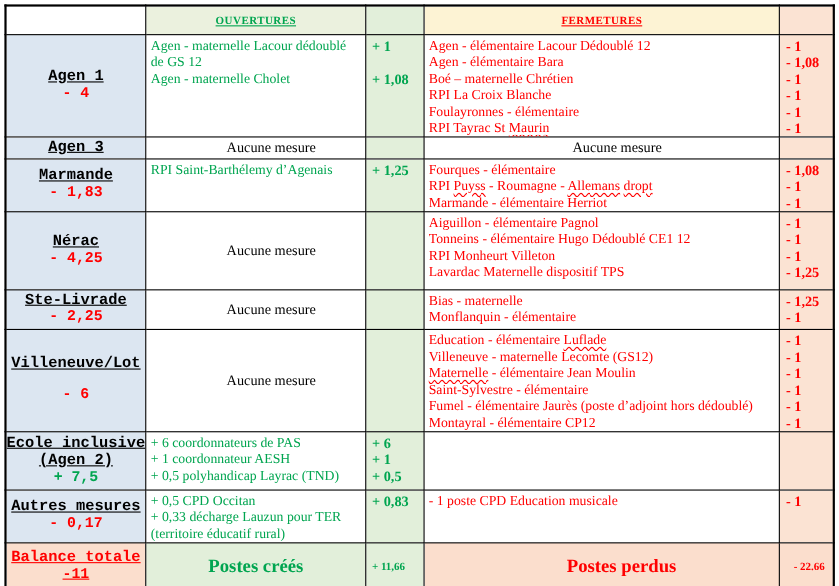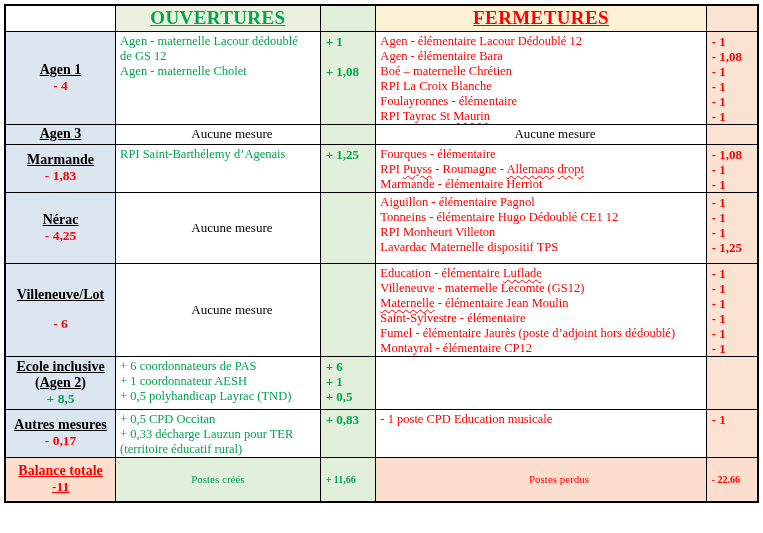--- a/index.html
+++ b/index.html
@@ -33,26 +33,26 @@
   tr.r-ecole-inclusive{height:53px;}
   tr.r-autres-mesures{height:47px;}
   tr.r-balance{height:45px;}
 
   
   td.hdr-zone{background:#fff;}
   td.hdr-ouv{background:var(--ouv-header-bg);text-align:center;vertical-align:middle;}
   td.hdr-fer{background:var(--fer-header-bg);text-align:center;vertical-align:middle;}
   td.hdr-vg{background:var(--green-col-bg);}
   td.hdr-vp{background:var(--peach-col-bg);}
-  .hdr-label{font-weight:bold;font-size:19px;text-decoration:underline;letter-spacing:.4px;}
+  .hdr-label{font-weight:bold;font-size:10px;text-decoration:underline;letter-spacing:.4px;}
   .hdr-label.green{color:var(--green-text);}
   .hdr-label.red{color:var(--red-text);}
 
   
-  td.zone-cell{background:var(--zone-bg);text-align:center;vertical-align:middle;}
+  td.zone-cell{background:var(--zone-bg);text-align:center;vertical-align:middle;font-family:Liberation Mono, monospace;}
   td.zone-cell.balance{background:var(--balance-peach-bg);}
   .zone-name{font-weight:bold;font-size:14px;line-height:16px;text-decoration:underline;color:#000;white-space:nowrap;}
   .zone-name.red{color:var(--red-text);}
   .zone-gap{height:13px;}
   .zone-value{font-weight:bold;font-size:13.5px;line-height:16px;white-space:nowrap;}
   .zone-value.red{color:var(--red-text);}
   .zone-value.green{color:var(--green-text);}
   .zone-value.underline{text-decoration:underline;}
 
   
@@ -65,26 +65,26 @@
   .line.green{color:var(--green-text);}
   .line.red{color:var(--red-text);}
   .line.val{font-weight:bold;font-size:13px;padding-left:5px;}
   .wavy{text-decoration:underline;text-decoration-style:wavy;text-decoration-color:#ff0000;text-underline-offset:2px;text-decoration-thickness:1px;}
 
   
   td.sum-green{background:var(--green-col-bg);text-align:center;vertical-align:middle;}
   td.sum-green-val{background:var(--green-col-bg);vertical-align:middle;}
   td.sum-peach{background:var(--balance-peach-bg);text-align:center;vertical-align:middle;}
   td.sum-peach-val{background:var(--balance-peach-bg);vertical-align:middle;}
-  .sum-label{font-weight:normal;font-size:11px;}
+  .sum-label{font-weight:bold;font-size:17px;}
   .sum-label.green{color:var(--green-text);}
   .sum-label.red{color:var(--red-text);padding-left:36px;}
   .sum-value{font-weight:bold;font-size:10px;padding-left:5px;}
   .sum-value.green{color:var(--green-text);}
-  .sum-value.red{color:var(--red-text);}
+  .sum-value.red{color:var(--red-text);text-align:center;}
 </style>
 </head>
 <body>
 
 <div class="page">
   <table class="postes">
     <colgroup>
       <col class="c-zone">
         <col class="c-ouv">
         <col class="c-vg">
@@ -185,20 +185,38 @@
             <div class="line red">RPI Monheurt Villeton</div>
             <div class="line red">Lavardac Maternelle dispositif TPS</div>
           </td>
           <td class="vp-cell">
             <div class="line red val">- 1</div>
             <div class="line red val">- 1</div>
             <div class="line red val">- 1</div>
             <div class="line red val">- 1,25</div>
           </td>
         </tr>
+        <tr class="r-ste-livrade">
+          <td class="zone-cell">
+            <div class="zone-name">Ste-Livrade</div>
+            <div class="zone-value red">- 2,25</div>
+          </td>
+          <td class="aucune-cell">
+            <div class="aucune-text">Aucune mesure</div>
+          </td>
+          <td class="vg-cell"></td>
+          <td class="list-cell">
+            <div class="line red">Bias - maternelle</div>
+            <div class="line red">Monflanquin - élémentaire</div>
+          </td>
+          <td class="vp-cell">
+            <div class="line red val">- 1,25</div>
+            <div class="line red val">- 1</div>
+          </td>
+        </tr>
         <tr class="r-villeneuve-lot">
           <td class="zone-cell">
             <div class="zone-name">Villeneuve/Lot</div>
             <div class="zone-gap"></div>
             <div class="zone-value red">- 6</div>
           </td>
           <td class="aucune-cell">
             <div class="aucune-text">Aucune mesure</div>
           </td>
           <td class="vg-cell"></td>
@@ -216,21 +234,21 @@
             <div class="line red val">- 1</div>
             <div class="line red val">- 1</div>
             <div class="line red val">- 1</div>
             <div class="line red val">- 1</div>
           </td>
         </tr>
         <tr class="r-ecole-inclusive">
           <td class="zone-cell">
             <div class="zone-name">Ecole inclusive</div>
             <div class="zone-name">(Agen 2)</div>
-            <div class="zone-value green">+ 8,5</div>
+            <div class="zone-value green">+ 7,5</div>
           </td>
           <td class="list-cell">
             <div class="line green">+ 6 coordonnateurs de PAS</div>
             <div class="line green">+ 1 coordonnateur AESH</div>
             <div class="line green">+ 0,5 polyhandicap Layrac (TND)</div>
           </td>
           <td class="vg-cell">
             <div class="line green val">+ 6</div>
             <div class="line green val">+ 1</div>
             <div class="line green val">+ 0,5</div>

